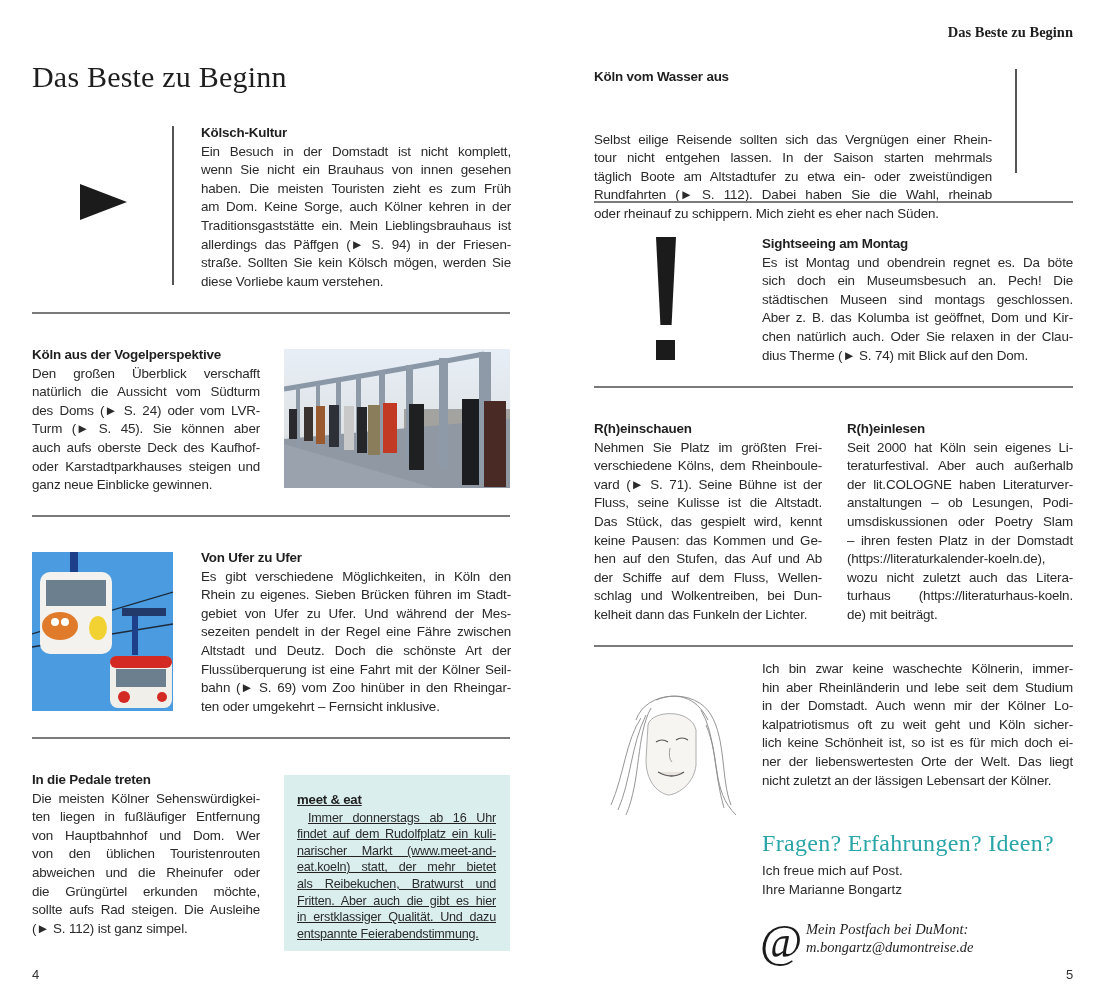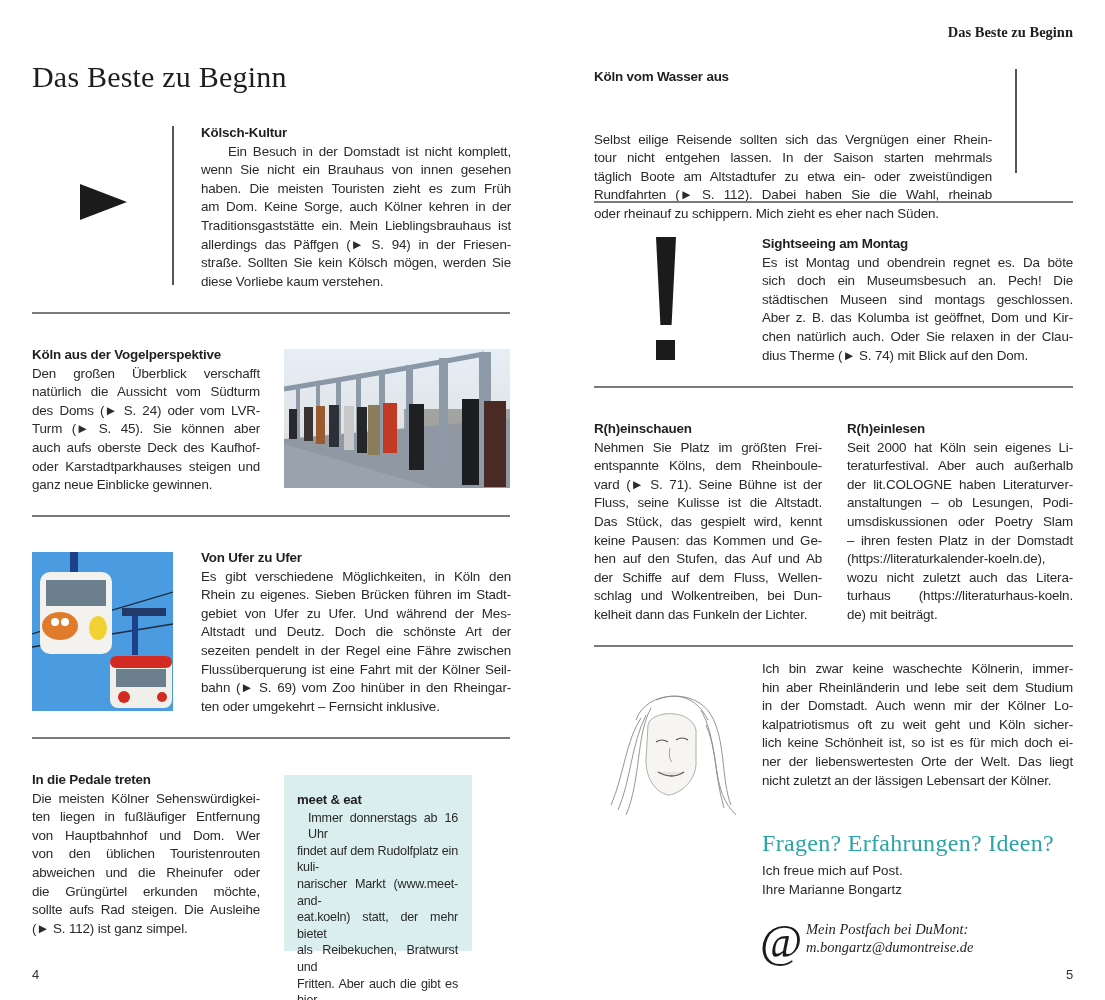--- a/index.html
+++ b/index.html
@@ -65,21 +65,21 @@
 </head>
 <body>
 
 <div class="abs page-title">Das Beste zu Beginn</div>
 
 <div class="abs triangle" style="left:80px; top:184px;"></div>
 <div class="abs vr" style="left:172px; top:126px; height:159px;"></div>
 <div class="abs" style="left:201px; top:124px; width:310px;">
   <div class="box-title">Kölsch-Kultur</div>
   <div class="box-text">
-      <div style="text-align: justify; text-align-last: justify; margin-left: 27px;">Ein Besuch in der Domstadt ist nicht komplett,</div>
+      <div style="text-align: justify; text-align-last: justify;">Ein Besuch in der Domstadt ist nicht komplett,</div>
       <div style="text-align: justify; text-align-last: justify;">wenn Sie nicht ein Brauhaus von innen gesehen</div>
       <div style="text-align: justify; text-align-last: justify;">haben. Die meisten Touristen zieht es zum Früh</div>
       <div style="text-align: justify; text-align-last: justify;">am Dom. Keine Sorge, auch Kölner kehren in der</div>
       <div style="text-align: justify; text-align-last: justify;">Traditionsgaststätte ein. Mein Lieblingsbrauhaus ist</div>
       <div style="text-align: justify; text-align-last: justify;">allerdings das Päffgen (► S. 94) in der Friesen-</div>
       <div style="text-align: justify; text-align-last: justify;">straße. Sollten Sie kein Kölsch mögen, werden Sie</div>
       <div style="text-align: left;">diese Vorliebe kaum verstehen.</div>
     </div>
 </div>
 <div class="abs hr" style="left:32px; top:312px; width:478px;"></div>
@@ -157,22 +157,22 @@
     <circle cx="92" cy="145" r="6" fill="#d42a24"></circle>
     <circle cx="130" cy="145" r="5" fill="#d42a24"></circle>
   </svg>
 </div>
 <div class="abs" style="left:201px; top:549px; width:310px;">
   <div class="box-title">Von Ufer zu Ufer</div>
   <div class="box-text">
       <div style="text-align: justify; text-align-last: justify;">Es gibt verschiedene Möglichkeiten, in Köln den</div>
       <div style="text-align: justify; text-align-last: justify;">Rhein zu eigenes. Sieben Brücken führen im Stadt-</div>
       <div style="text-align: justify; text-align-last: justify;">gebiet von Ufer zu Ufer. Und während der Mes-</div>
+      <div style="text-align: justify; text-align-last: justify;">sezeiten pendelt in der Regel eine Fähre zwischen</div>
       <div style="text-align: justify; text-align-last: justify;">Altstadt und Deutz. Doch die schönste Art der</div>
-      <div style="text-align: justify; text-align-last: justify;">sezeiten pendelt in der Regel eine Fähre zwischen</div>
       <div style="text-align: justify; text-align-last: justify;">Flussüberquerung ist eine Fahrt mit der Kölner Seil-</div>
       <div style="text-align: justify; text-align-last: justify;">bahn (► S. 69) vom Zoo hinüber in den Rheingar-</div>
       <div style="text-align: left;">ten oder umgekehrt – Fernsicht inklusive.</div>
     </div>
 </div>
 <div class="abs hr" style="left:32px; top:737px; width:478px;"></div>
 
 <div class="abs" style="left:32px; top:771px; width:228px;">
   <div class="box-title">In die Pedale treten</div>
   <div class="box-text">
@@ -180,21 +180,21 @@
       <div style="text-align: justify; text-align-last: justify;">ten liegen in fußläufiger Entfernung</div>
       <div style="text-align: justify; text-align-last: justify;">von Hauptbahnhof und Dom. Wer</div>
       <div style="text-align: justify; text-align-last: justify;">von den üblichen Touristenrouten</div>
       <div style="text-align: justify; text-align-last: justify;">abweichen und die Rheinufer oder</div>
       <div style="text-align: justify; text-align-last: justify;">die Grüngürtel erkunden möchte,</div>
       <div style="text-align: justify; text-align-last: justify;">sollte aufs Rad steigen. Die Ausleihe</div>
       <div style="text-align: left;">(► S. 112) ist ganz simpel.</div>
     </div>
 </div>
 
-<div class="abs meet-box" style="left:284px; top:775px; width:188px; height:176px;">
+<div class="abs meet-box" style="left:284px; top:775px; width:226px; height:176px;text-decoration:underline;">
   <div class="box-title">meet &amp; eat</div>
   <div class="box-text">
       <div style="text-align: justify; text-align-last: justify; margin-left: 11px;">Immer donnerstags ab 16 Uhr</div>
       <div style="text-align: justify; text-align-last: justify;">findet auf dem Rudolfplatz ein kuli-</div>
       <div style="text-align: justify; text-align-last: justify;">narischer Markt (www.meet-and-</div>
       <div style="text-align: justify; text-align-last: justify;">eat.koeln) statt, der mehr bietet</div>
       <div style="text-align: justify; text-align-last: justify;">als Reibekuchen, Bratwurst und</div>
       <div style="text-align: justify; text-align-last: justify;">Fritten. Aber auch die gibt es hier</div>
       <div style="text-align: justify; text-align-last: justify;">in erstklassiger Qualität. Und dazu</div>
       <div style="text-align: left;">entspannte Feierabendstimmung.</div>
@@ -230,21 +230,21 @@
       <div style="text-align: justify; text-align-last: justify;">chen natürlich auch. Oder Sie relaxen in der Clau-</div>
       <div style="text-align: left;">dius Therme (► S. 74) mit Blick auf den Dom.</div>
     </div>
 </div>
 <div class="abs hr" style="left:594px; top:386px; width:479px;"></div>
 
 <div class="abs" style="left:594px; top:420px; width:228px;">
   <div class="box-title">R(h)einschauen</div>
   <div class="box-text">
       <div style="text-align: justify; text-align-last: justify;">Nehmen Sie Platz im größten Frei-</div>
-      <div style="text-align: justify; text-align-last: justify;">entspannte Kölns, dem Rheinboule-</div>
+      <div style="text-align: justify; text-align-last: justify;">verschiedene Kölns, dem Rheinboule-</div>
       <div style="text-align: justify; text-align-last: justify;">vard (► S. 71). Seine Bühne ist der</div>
       <div style="text-align: justify; text-align-last: justify;">Fluss, seine Kulisse ist die Altstadt.</div>
       <div style="text-align: justify; text-align-last: justify;">Das Stück, das gespielt wird, kennt</div>
       <div style="text-align: justify; text-align-last: justify;">keine Pausen: das Kommen und Ge-</div>
       <div style="text-align: justify; text-align-last: justify;">hen auf den Stufen, das Auf und Ab</div>
       <div style="text-align: justify; text-align-last: justify;">der Schiffe auf dem Fluss, Wellen-</div>
       <div style="text-align: justify; text-align-last: justify;">schlag und Wolkentreiben, bei Dun-</div>
       <div style="text-align: left;">kelheit dann das Funkeln der Lichter.</div>
     </div>
 </div>

